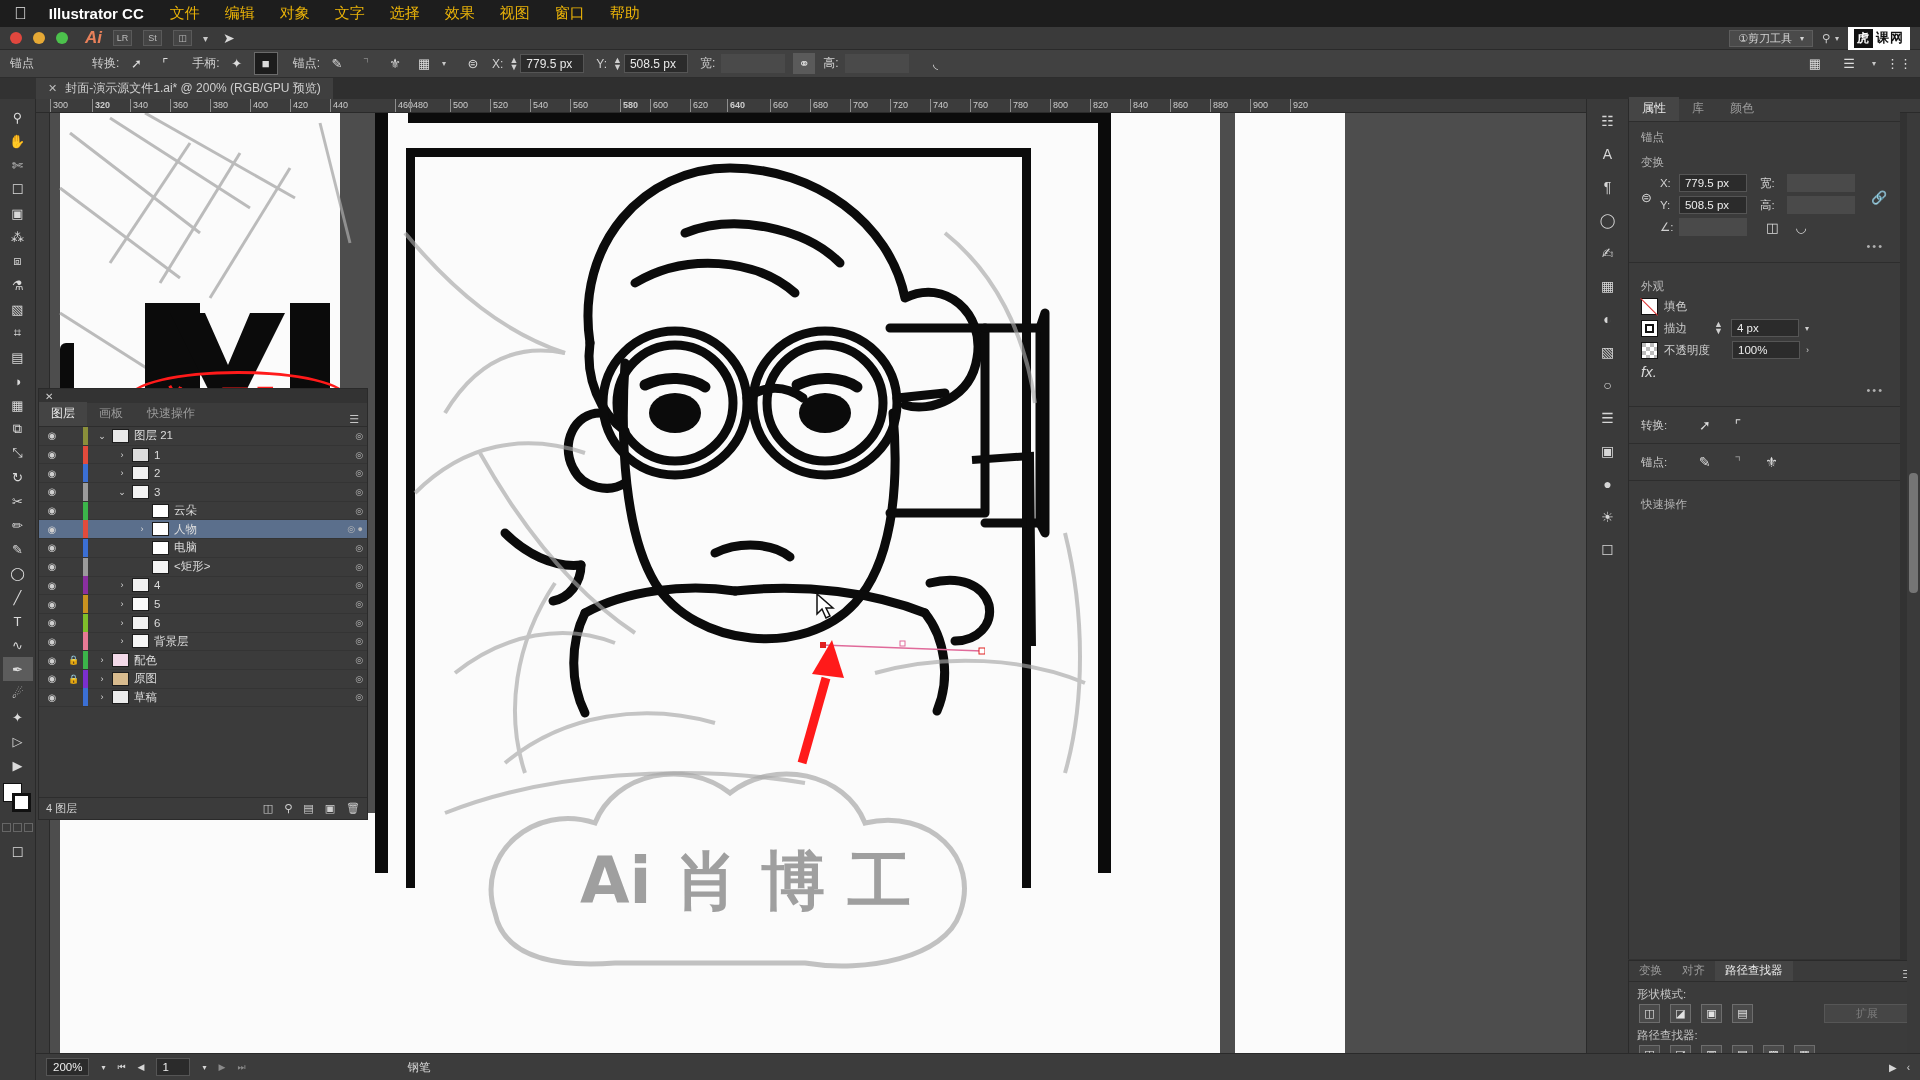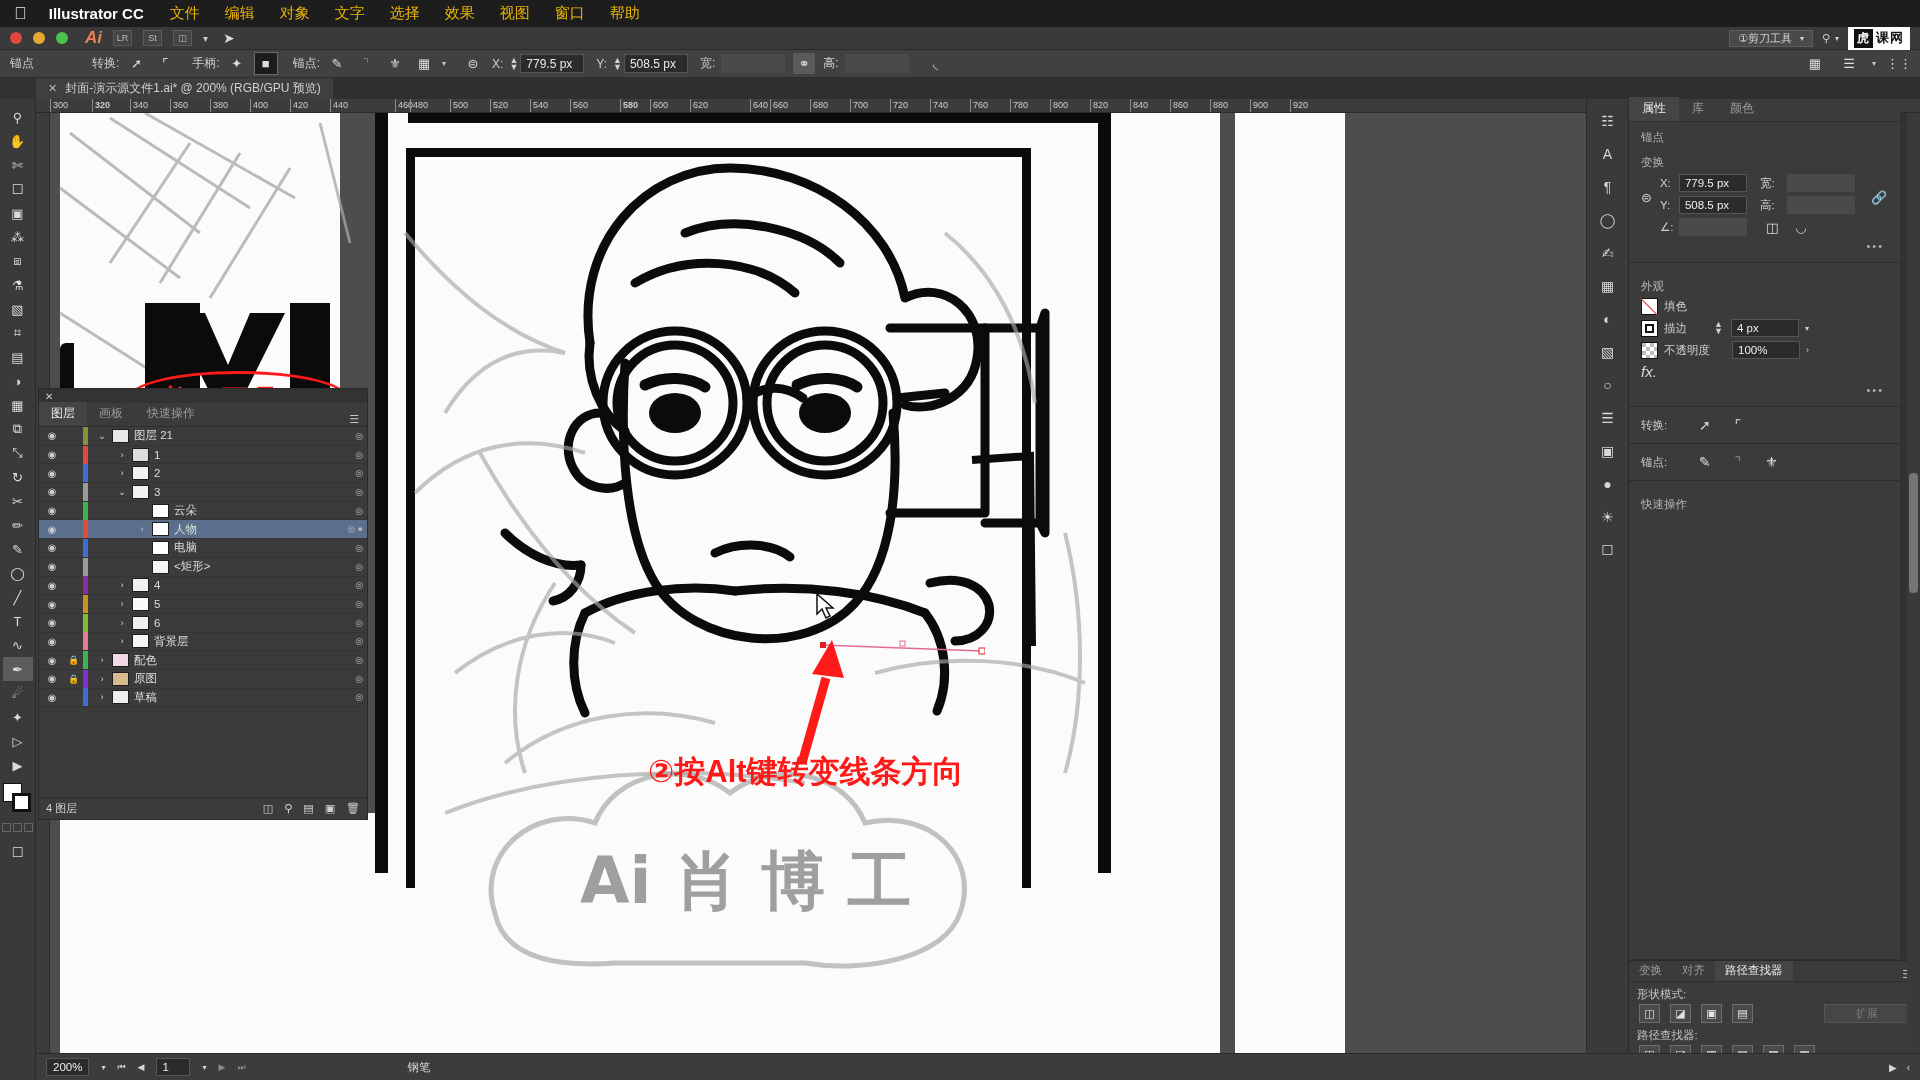--- a/index.html
+++ b/index.html
@@ -297,21 +297,21 @@
       <span class="tick" style="left: 294px;">440</span>
       <span class="tick" style="left: 333px; margin-left: 26px;">460</span>
       <span class="tick" style="left: 374px;">480</span>
       <span class="tick" style="left: 414px;">500</span>
       <span class="tick" style="left: 454px;">520</span>
       <span class="tick" style="left: 494px;">540</span>
       <span class="tick" style="left: 534px;">560</span>
       <span class="tick" style="left: 584px; font-weight: bold;">580</span>
       <span class="tick" style="left: 614px;">600</span>
       <span class="tick" style="left: 654px;">620</span>
-      <span class="tick" style="left: 714px;">640</span>
+      <span class="tick" style="left: 691px; font-weight: bold;">640</span>
       <span class="tick" style="left: 734px;">660</span>
       <span class="tick" style="left: 774px;">680</span>
       <span class="tick" style="left: 814px;">700</span>
       <span class="tick" style="left: 854px;">720</span>
       <span class="tick" style="left: 894px;">740</span>
       <span class="tick" style="left: 934px;">760</span>
       <span class="tick" style="left: 974px;">780</span>
       <span class="tick" style="left: 1014px;">800</span>
       <span class="tick" style="left: 1054px;">820</span>
       <span class="tick" style="left: 1094px;">840</span>
@@ -478,21 +478,20 @@
       <path d="M2,1 L2,21 L7,16 L11,25 L15,23 L11,15 L18,15 Z" fill="#fff" stroke="#111" stroke-width="1.5"></path>
     </svg>
 
     <div class="ellipse1"></div>
     <div class="anno anno1">①剪刀工具</div>
     <svg class="arrow1" viewBox="0 0 120 40">
       <line x1="115" y1="6" x2="30" y2="31" stroke="#ff1a1a" stroke-width="7"></line>
       <path d="M2,38 L34,18 L36,38 Z" fill="#ff1a1a"></path>
     </svg>
 
-    <div class="anno anno2">②按Alt键转变线条方向</div>
     <svg class="arrow2" viewBox="0 0 120 130">
       <line x1="52" y1="125" x2="76" y2="40" stroke="#ff1a1a" stroke-width="9"></line>
       <path d="M82,2 L94,40 L62,36 Z" fill="#ff1a1a"></path>
     </svg>
   </div>
 
   <div class="layers">
     <div class="lp-close">✕</div>
     <div class="lp-tabs">
       <span class="lp-tab active">图层</span>

